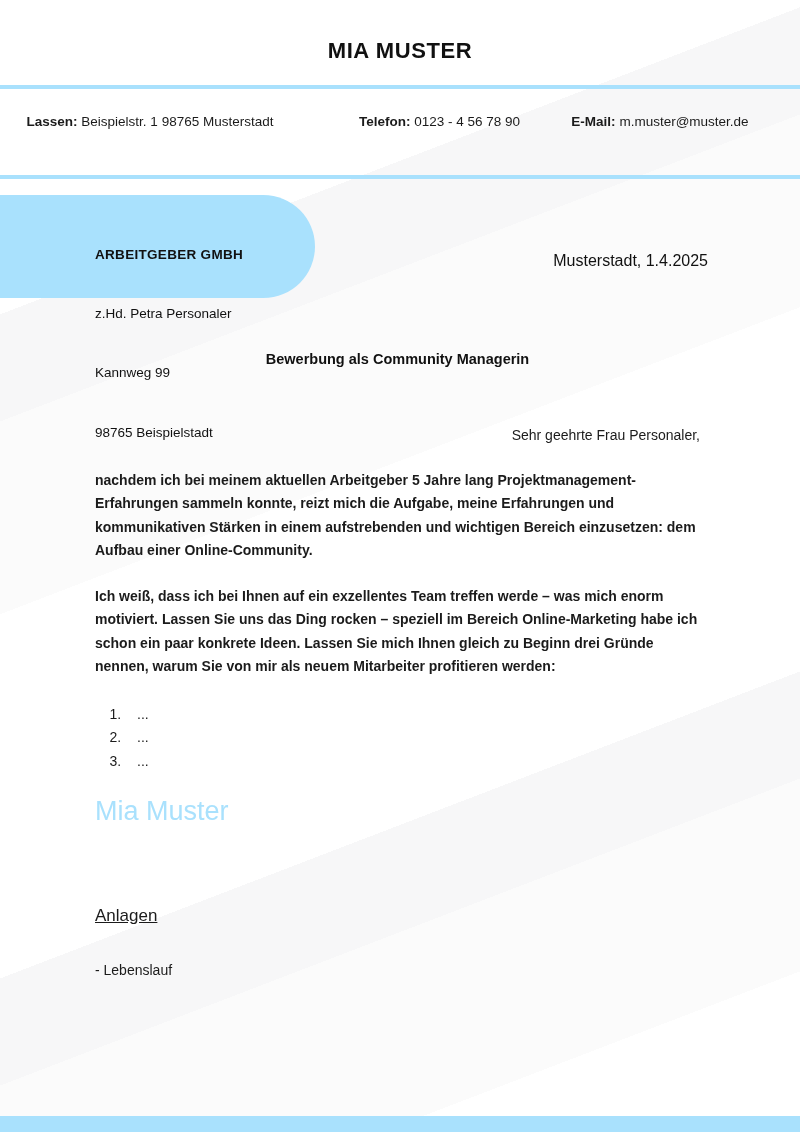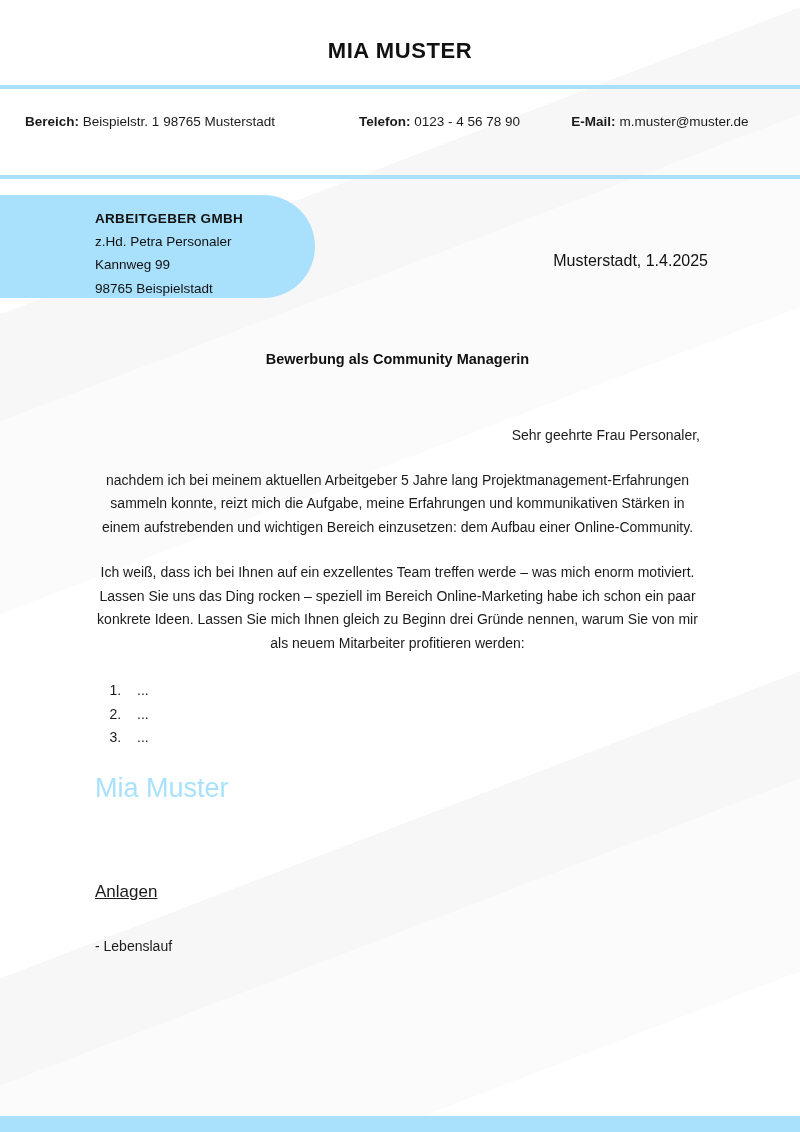--- a/index.html
+++ b/index.html
@@ -89,20 +89,21 @@
     border-top-right-radius: 56px;
     border-bottom-right-radius: 56px;
     box-sizing: border-box;
     padding: 12px 0 0 95px;
   }
   .recipient-line {
     font-size: 13.5px;
     line-height: 1.72;
     color: #111111;
     white-space: nowrap;
+    margin-top: 36px;
   }
   .recipient-line.company {
     font-weight: bold;
     letter-spacing: 0.3px;
   }
   .date-line {
     position: absolute;
     right: 92px;
     top: 73px;
     font-size: 16px;
@@ -124,21 +125,22 @@
   .salutation {
     font-size: 14px;
     margin-top: 57px;
     line-height: 1.62;
     text-align: right;
   }
   .para {
     font-size: 14px;
     line-height: 1.68;
     margin-top: 22px;
-    text-align: center;
+    text-align: left;
+    font-weight: bold;
   }
   ol.reasons {
     margin: 24px 0 0 0;
     padding-left: 30px;
     font-size: 14px;
     line-height: 1.68;
   }
   ol.reasons li { padding-left: 12px; }
 
   .signature {
@@ -176,21 +178,21 @@
 <div class="page">
 
   <div>
     <h1 class="doc-title">MIA MUSTER</h1>
 
     <div class="rule rule-top"></div>
 
     <div class="contact-strip">
       <div class="contact-row">
         <div class="contact-cell contact-addr">
-          <b>Bereich:</b>
+          <b>Lassen:</b>
           <span>Beispielstr. 1 98765 Musterstadt</span>
         </div>
         <div class="contact-cell contact-phone">
           <b>Telefon:</b>
           <span>0123 - 4 56 78 90</span>
         </div>
         <div class="contact-cell contact-mail">
           <b>E-Mail:</b>
           <span>m.muster@muster.de</span>
         </div>

